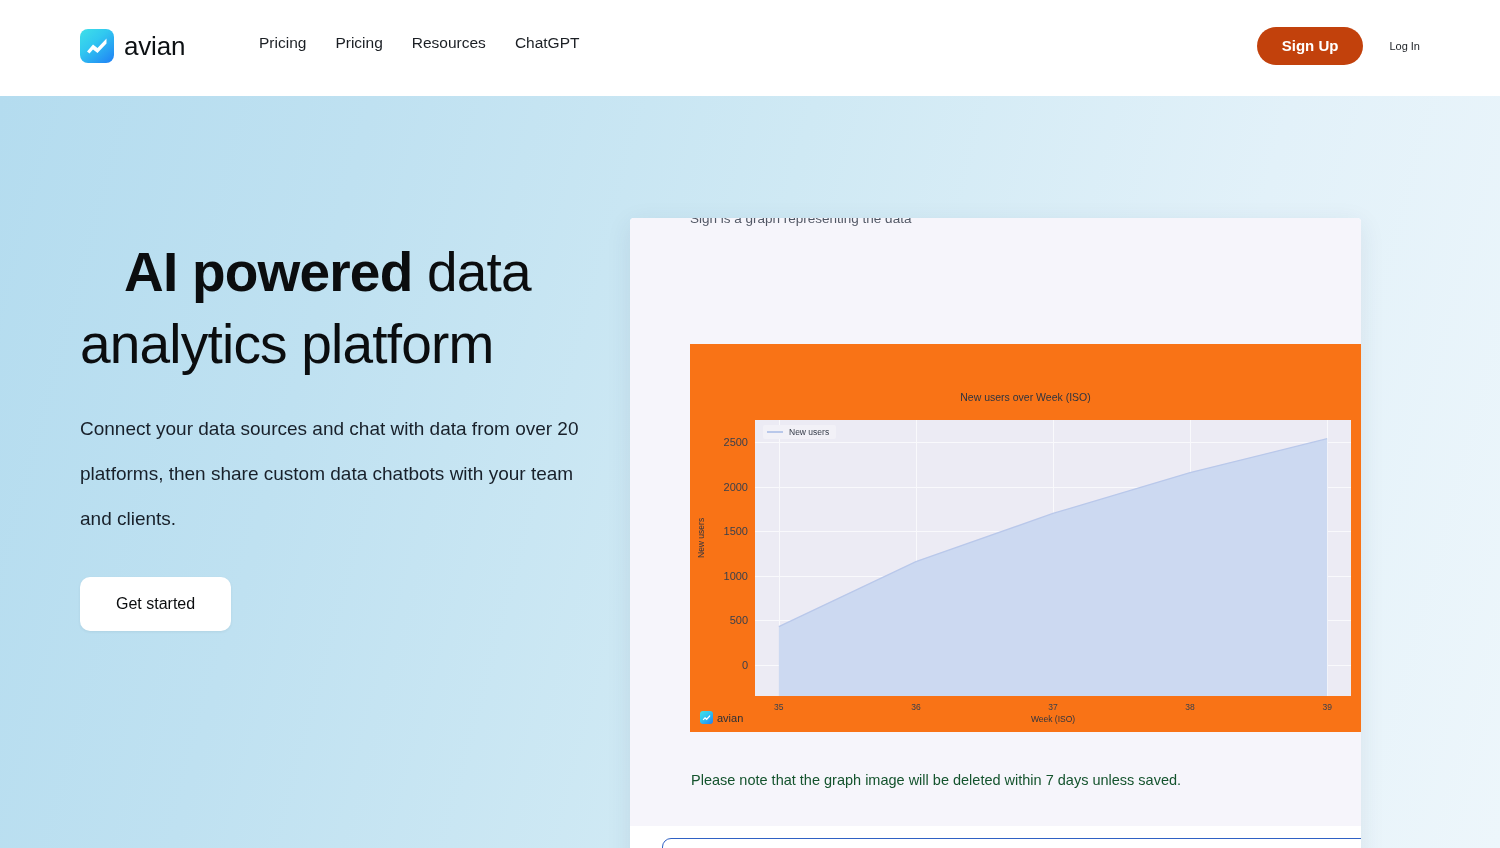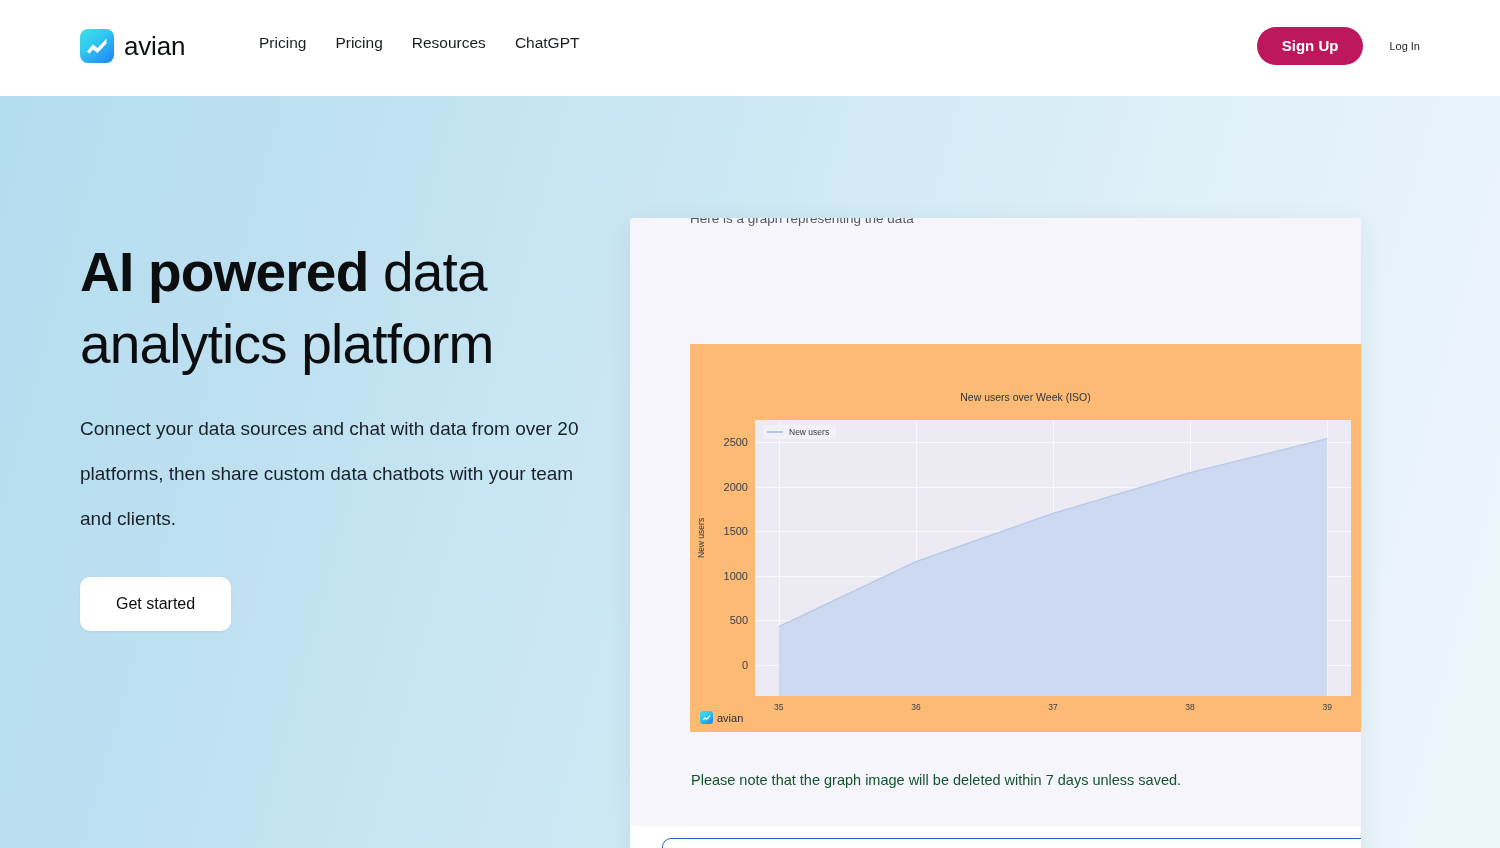--- a/index.html
+++ b/index.html
@@ -40,21 +40,21 @@
   .nav-link {
     font-size: 15.5px; color: #1b1f24; text-decoration: none;
     padding: 0 29px 0 0; cursor: pointer; white-space: nowrap;
   }
   .nav-link:first-child { padding-right: 29px; }
   .nav-right {
     position: absolute; right: 80px; top: 27px;
     display: flex; align-items: center; gap: 26px;
   }
   .btn-signup {
-    background: #be185d; color: #ffffff;
+    background: #c2410c; color: #ffffff;
     font-size: 15px; font-weight: 700;
     border: none; border-radius: 22px;
     padding: 11px 25px; cursor: pointer;
     font-family: "Liberation Sans", sans-serif;
     line-height: 16px;
   }
   .btn-login {
     font-size: 11px; color: #1b1f24; text-decoration: none;
     cursor: pointer; white-space: nowrap;
   }
@@ -67,21 +67,21 @@
     overflow: hidden;
   }
   .hero-left {
     position: absolute; left: 80px; top: 140px; width: 560px;
   }
   .headline {
     font-size: 55px; line-height: 72px;
     color: #0b0d0f; font-weight: 400;
     letter-spacing: -0.8px;
   }
-  .headline b { font-weight: 700; }
+  .headline b { font-weight: 700; margin-left: 44px; }
   .subhead {
     margin-top: 26px;
     font-size: 19px; line-height: 45px;
     color: #18202a; font-weight: 400;
     width: 520px;
   }
   .btn-getstarted {
     margin-top: 36px;
     display: inline-block;
     background: #ffffff; color: #0b0d0f;
@@ -110,21 +110,21 @@
     position: absolute; left: 60px; top: -7px;
     font-size: 13.5px; color: #343b4a;
     white-space: nowrap;
     opacity: 0.85;
   }
 
   
   .chart-card {
     position: absolute; left: 60px; top: 126px;
     width: 671px; height: 388px;
-    background: #fdba74;
+    background: #f97316;
   }
   .chart-title {
     position: absolute; top: 47px; left: 0; width: 671px;
     text-align: center;
     font-size: 10.5px; color: #2e3440;
   }
   .plot {
     position: absolute; left: 65px; top: 76px;
     width: 596px; height: 276px;
     background: #ecebf4;
@@ -223,21 +223,21 @@
 
   <div class="hero-left">
     <h1 class="headline"><b>AI powered</b><span> data analytics platform</span></h1>
     <p class="subhead">Connect your data sources and chat with data from over 20 platforms, then share custom data chatbots with your team and clients.</p>
     <button class="btn-getstarted">Get started</button>
   </div>
 
   <div class="preview">
     <div class="preview-inner">
 
-      <div class="clipped-msg">Here is a graph representing the data</div>
+      <div class="clipped-msg">Sign is a graph representing the data</div>
 
       <div class="chart-card">
 
         <div class="chart-title">New users over Week (ISO)</div>
 
         <div class="yaxis-label">New users</div>
 
         <div class="ytick-wrap">
           <div class="ytick" style="top:8.06%">2500</div>
           <div class="ytick" style="top:24.19%">2000</div>
@@ -272,20 +272,21 @@
         </div>
 
         <div class="xtick-wrap">
           <div class="xtick" style="left:4%">35</div>
           <div class="xtick" style="left:27%">36</div>
           <div class="xtick" style="left:50%">37</div>
           <div class="xtick" style="left:73%">38</div>
           <div class="xtick" style="left:96%">39</div>
         </div>
 
+        <div class="xaxis-label">Week (ISO)</div>
 
         <div class="chart-watermark">
           <span class="brand-mark">
             <svg width="13" height="13" viewBox="0 0 34 34">
               <path d="M7 22.5 L13 15.5 L17.5 19 L26.5 9.5 L26.5 14.5 L17.5 24 L13 20.5 L9.5 24.5 Z" fill="#ffffff"></path>
             </svg>
           </span>
           <span class="wm-name">avian</span>
         </div>
       </div>

